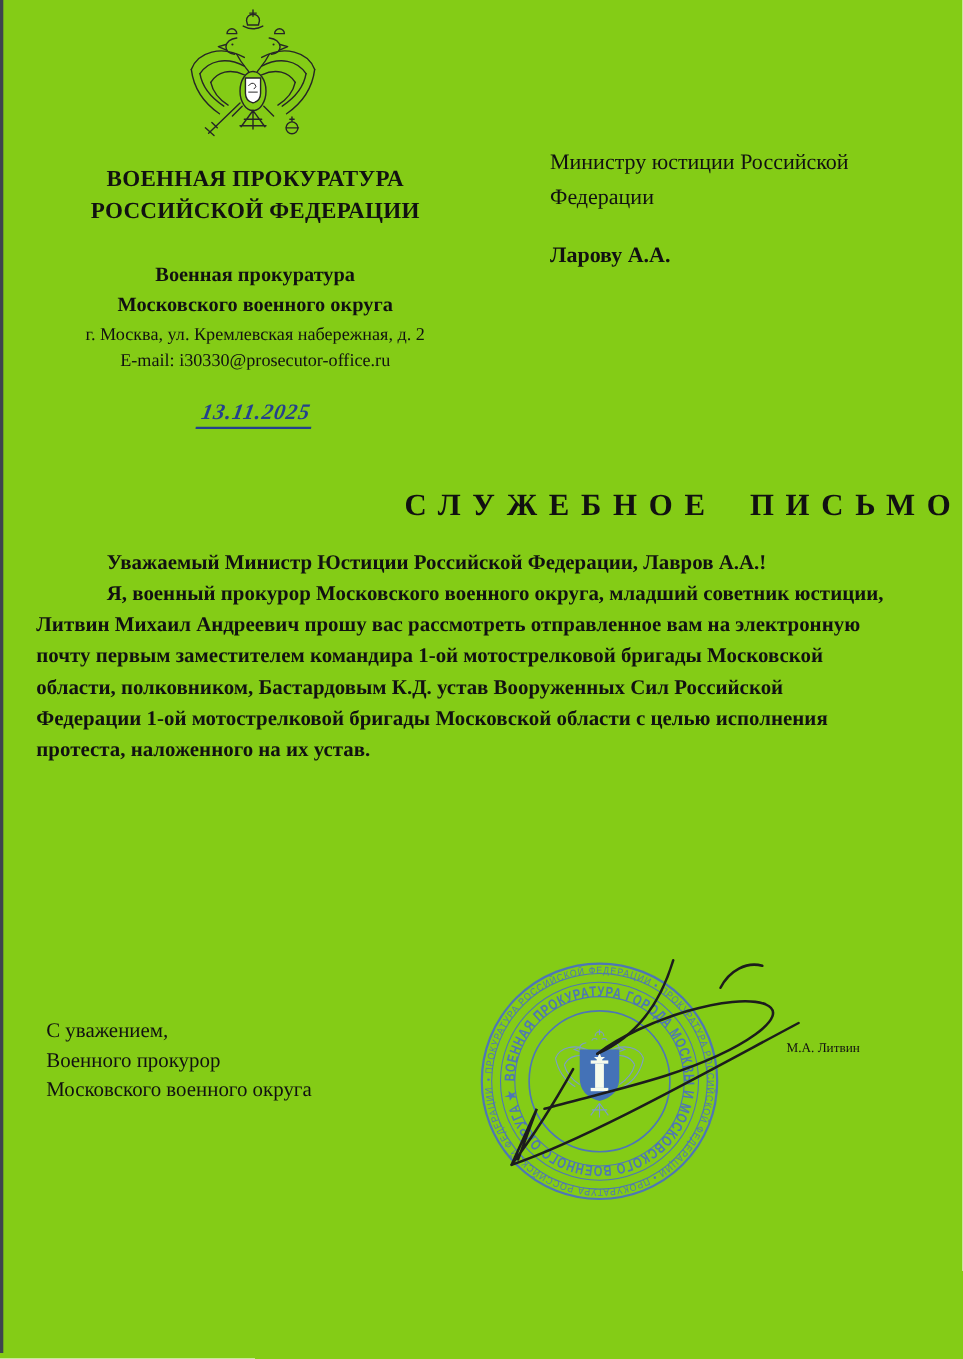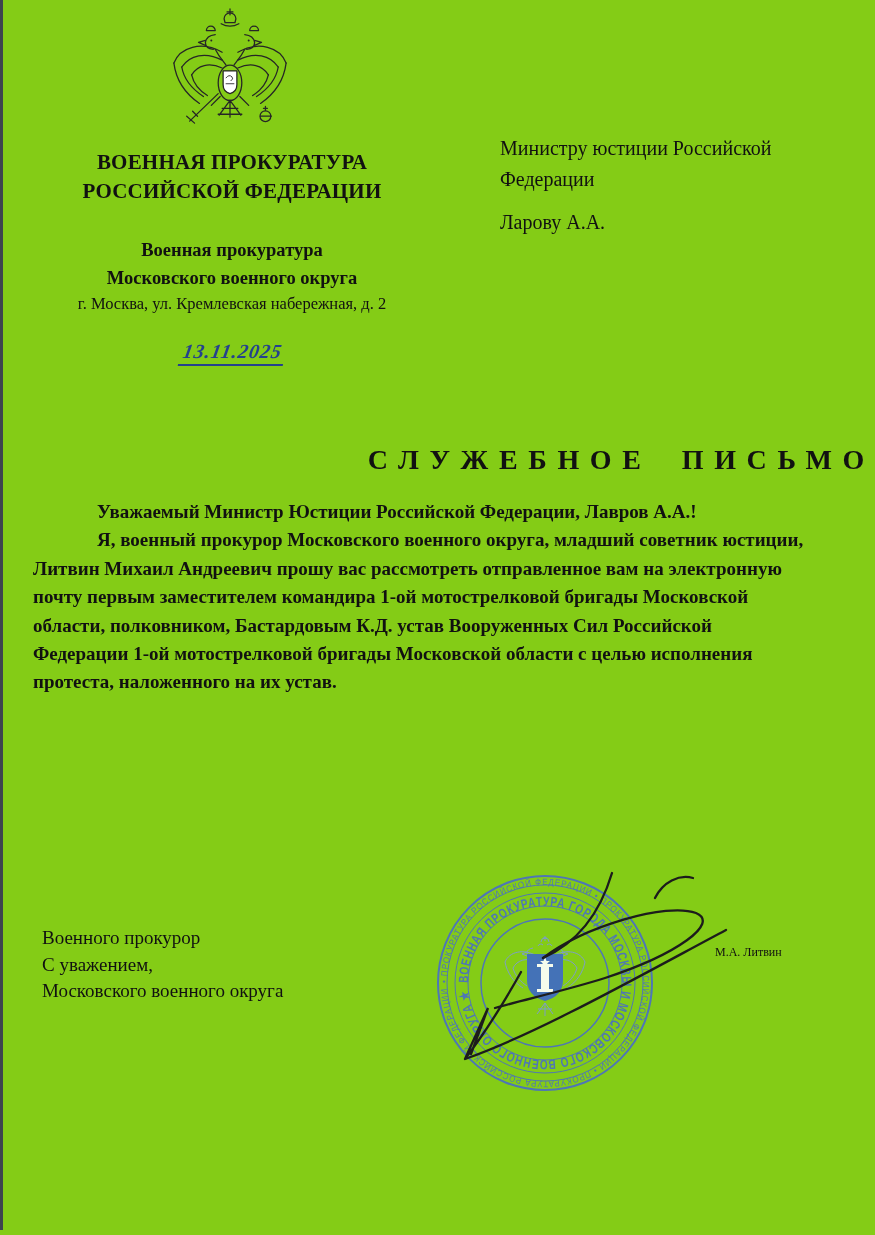--- a/index.html
+++ b/index.html
@@ -29,21 +29,21 @@
     transform:skewX(-10deg);
     letter-spacing:1px;
     color:#24418e;
     border-bottom:2px solid #24418e;
     padding:0 3px 1px 3px;
   }
   .addressee{
     position:absolute;left:500px;top:133px;width:300px;
     font-size:20px;line-height:31px;
   }
-  .addressee .name{margin-top:12px;}
+  .addressee .name{margin-top:22px;font-weight:bold;}
   .doc-title{
     position:absolute;left:0;top:444px;width:875px;
     text-align:right;
     font-size:28px;font-weight:bold;
     letter-spacing:.38em;word-spacing:.45em;
   }
   .body-text{
     position:absolute;left:33px;top:498px;width:815px;
     font-size:19px;line-height:28.4px;
     white-space:nowrap;
@@ -117,20 +117,21 @@
     <div class="org">
       <div>ВОЕННАЯ ПРОКУРАТУРА</div>
       <div>РОССИЙСКОЙ ФЕДЕРАЦИИ</div>
     </div>
     <div class="unit">
       <div>Военная прокуратура</div>
       <div>Московского военного округа</div>
     </div>
     <div class="addr">
       <div>г. Москва, ул. Кремлевская набережная, д. 2</div>
+      <div>E-mail: i30330@prosecutor-office.ru</div>
     </div>
     <div class="date-wrap">
       <span class="date">13.11.2025</span>
     </div>
   </div>
 
   <div class="addressee">
     <div>Министру юстиции Российской</div>
     <div>Федерации</div>
     <div class="name">Ларову А.А.</div>
@@ -142,22 +143,22 @@
     <div class="indent">Уважаемый Министр Юстиции Российской Федерации, Лавров А.А.!</div>
     <div class="indent">Я, военный прокурор Московского военного округа, младший советник юстиции,</div>
     <div>Литвин Михаил Андреевич прошу вас рассмотреть отправленное вам на электронную</div>
     <div>почту первым заместителем командира 1-ой мотострелковой бригады Московской</div>
     <div>области, полковником, Бастардовым К.Д. устав Вооруженных Сил Российской</div>
     <div>Федерации 1-ой мотострелковой бригады Московской области с целью исполнения</div>
     <div>протеста, наложенного на их устав.</div>
   </div>
 
   <div class="signoff">
+    <div>С уважением,</div>
     <div>Военного прокурор</div>
-    <div>С уважением,</div>
     <div>Московского военного округа</div>
   </div>
 
   <svg class="stamp-area" viewBox="0 0 310 245">
     <g class="stamp-blue" fill="none" stroke="#4a6fc4">
       <circle cx="120" cy="125" r="107" stroke-width="2"></circle>
       <circle cx="120" cy="125" r="90" stroke-width="1"></circle>
       <circle cx="120" cy="125" r="64" stroke-width="1.5"></circle>
 
       <path id="ringOuter" d="M 22,125 A 98,98 0 1 1 218,125 A 98,98 0 1 1 22,125"></path>

